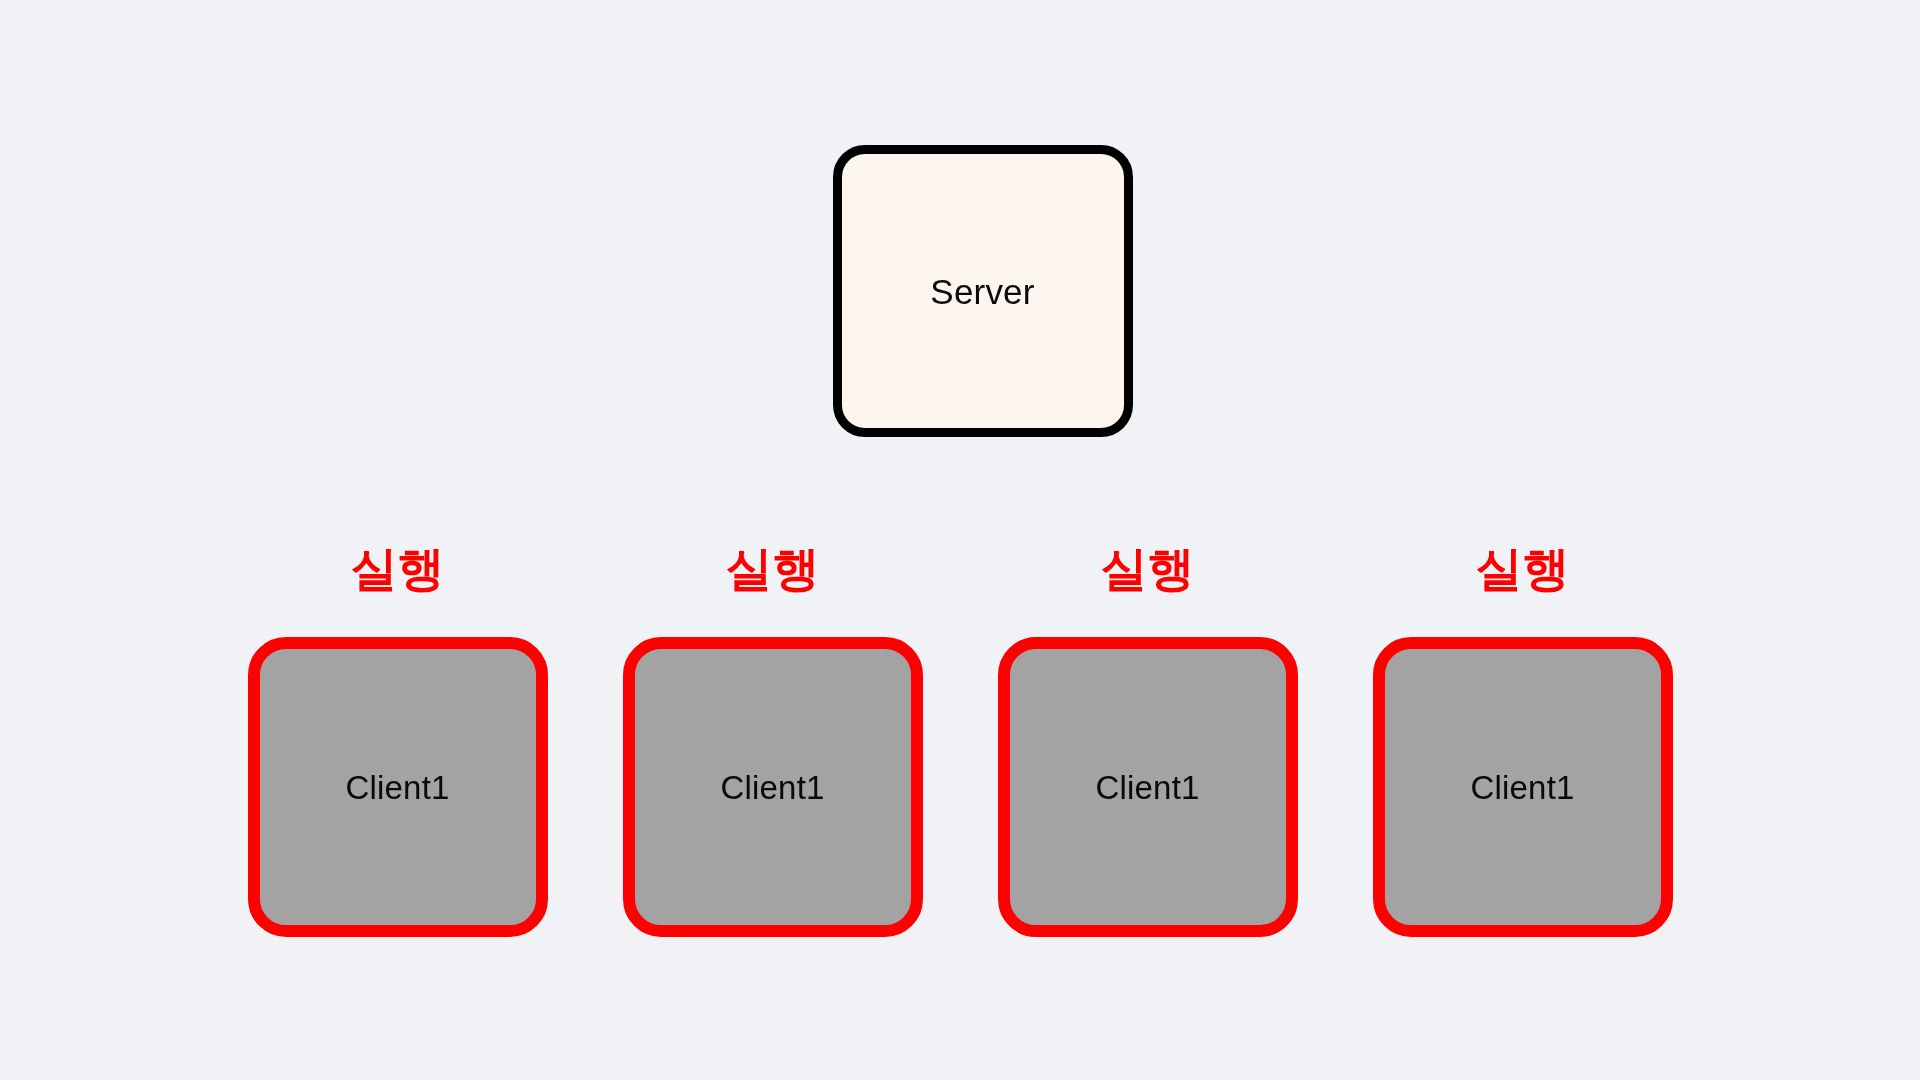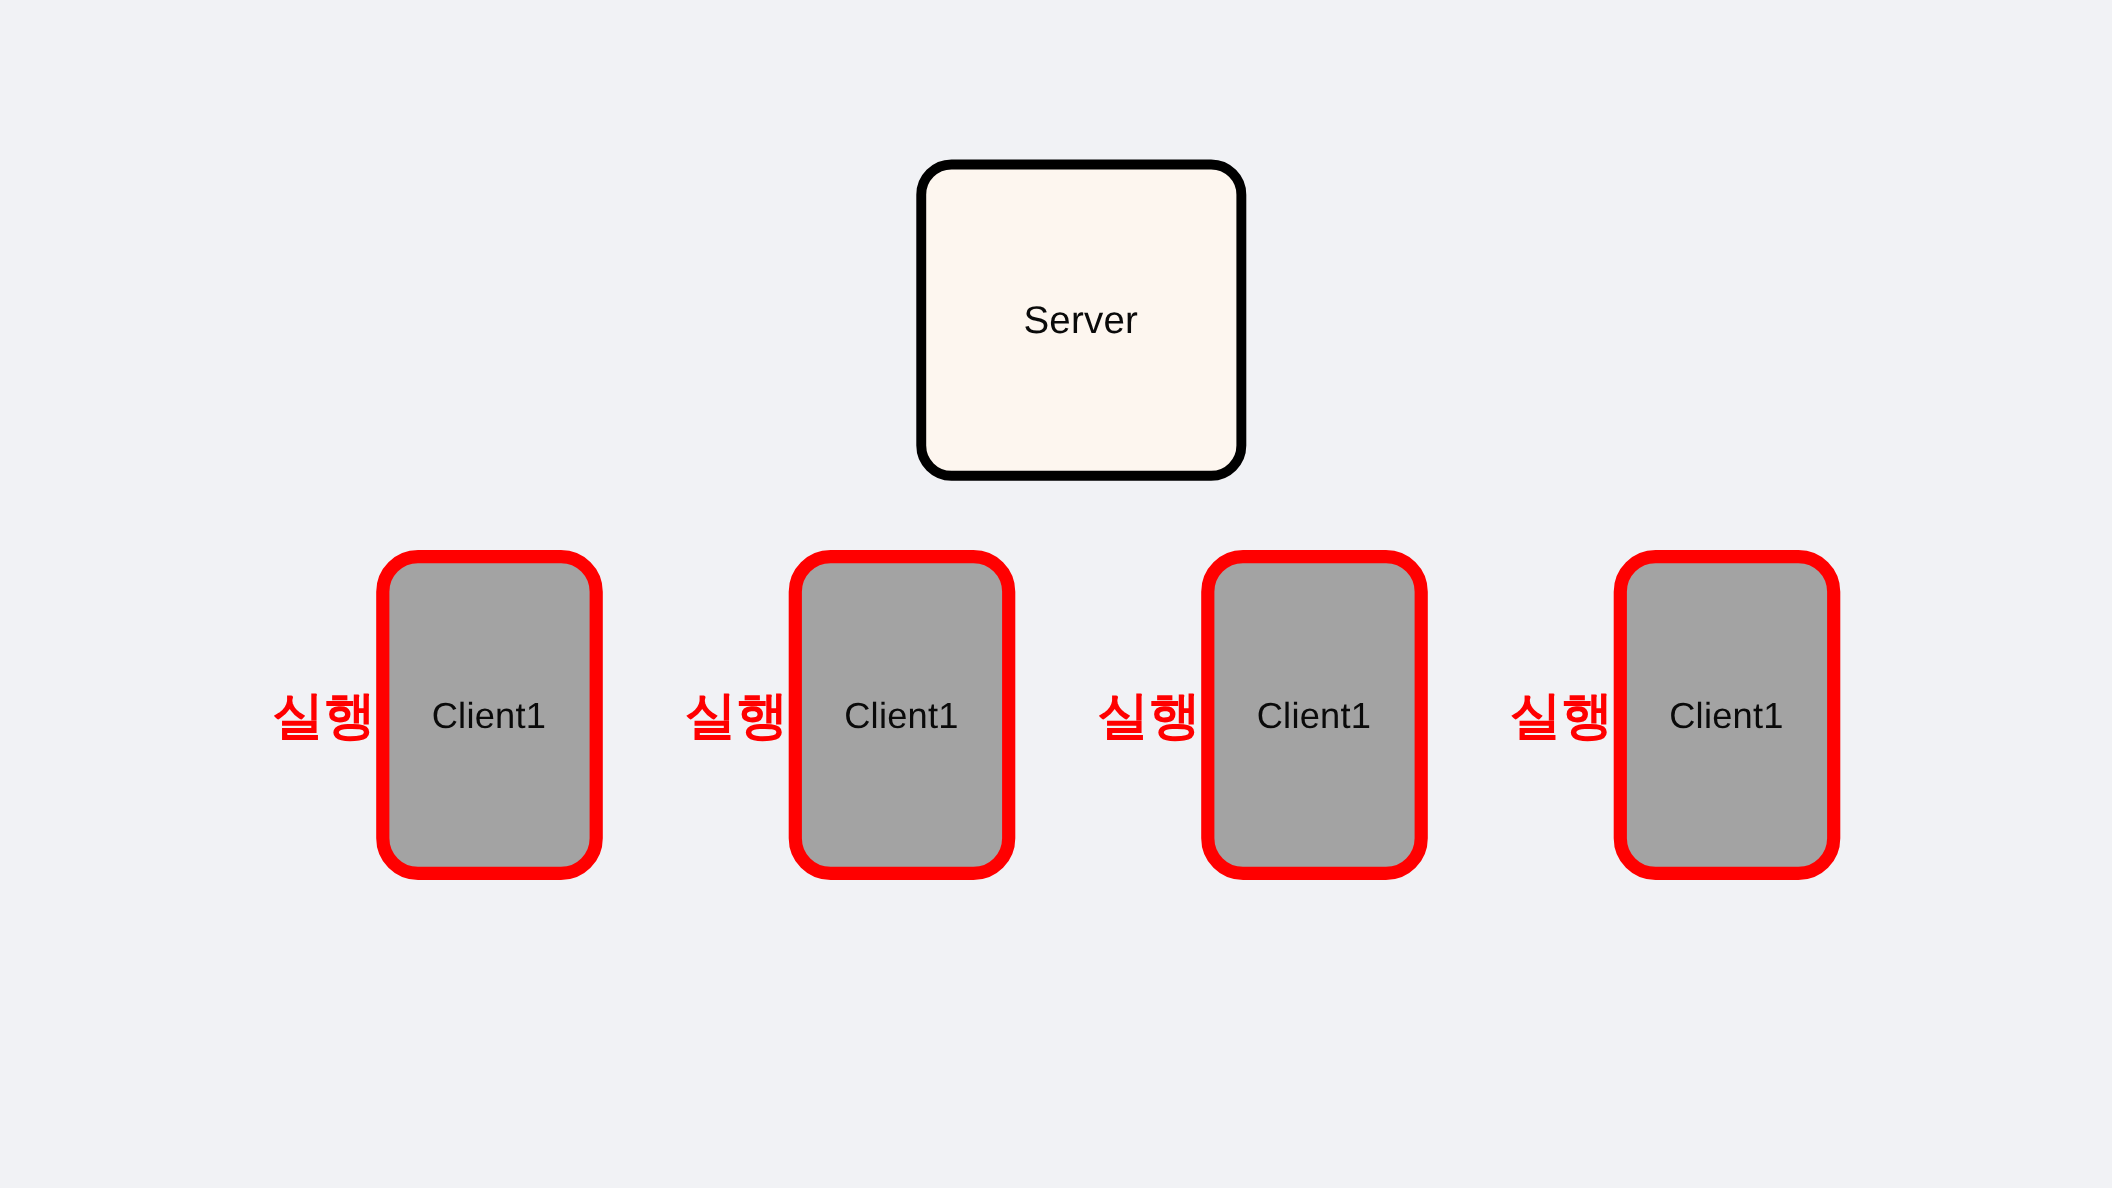--- a/index.html
+++ b/index.html
@@ -62,21 +62,21 @@
     width: 1920px;
     display: flex;
     justify-content: center;
     align-items: flex-start;
     gap: 75px;
   }
 
   .client-col {
     width: 300px;
     display: flex;
-    flex-direction: row;
+    flex-direction: column;
     align-items: center;
   }
 
   .run-label {
     font-size: 47px;
     font-weight: 700;
     color: #FF0000;
     line-height: 1.05;
     height: 137px;
     display: flex;

